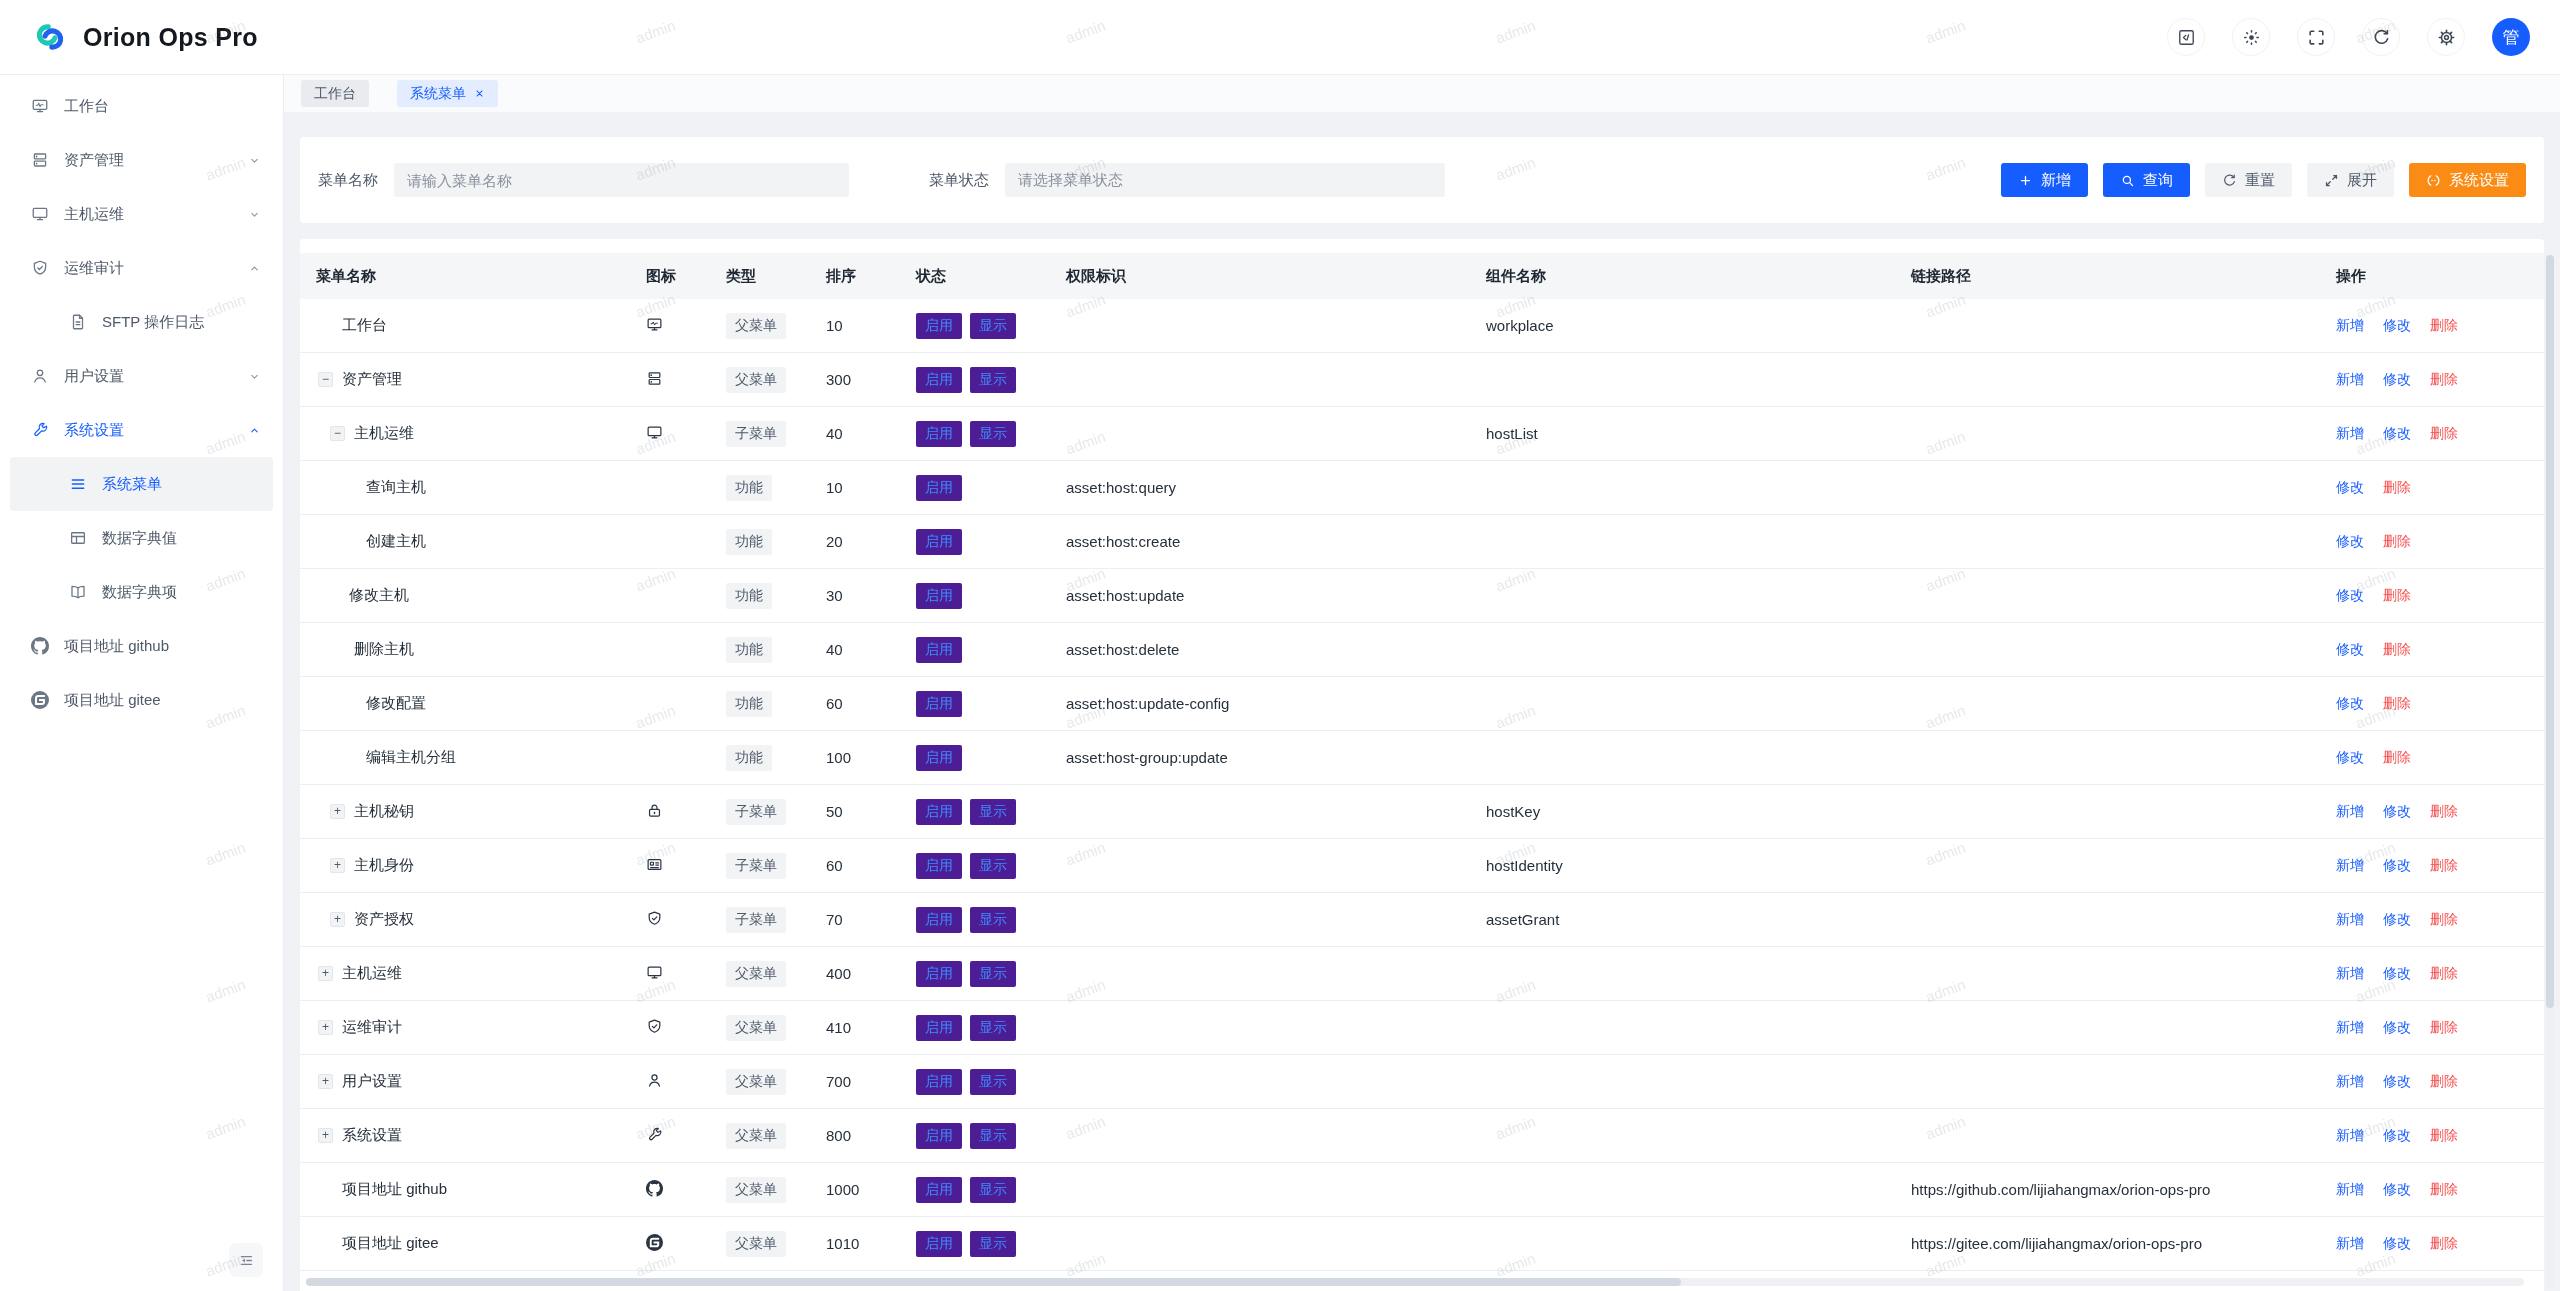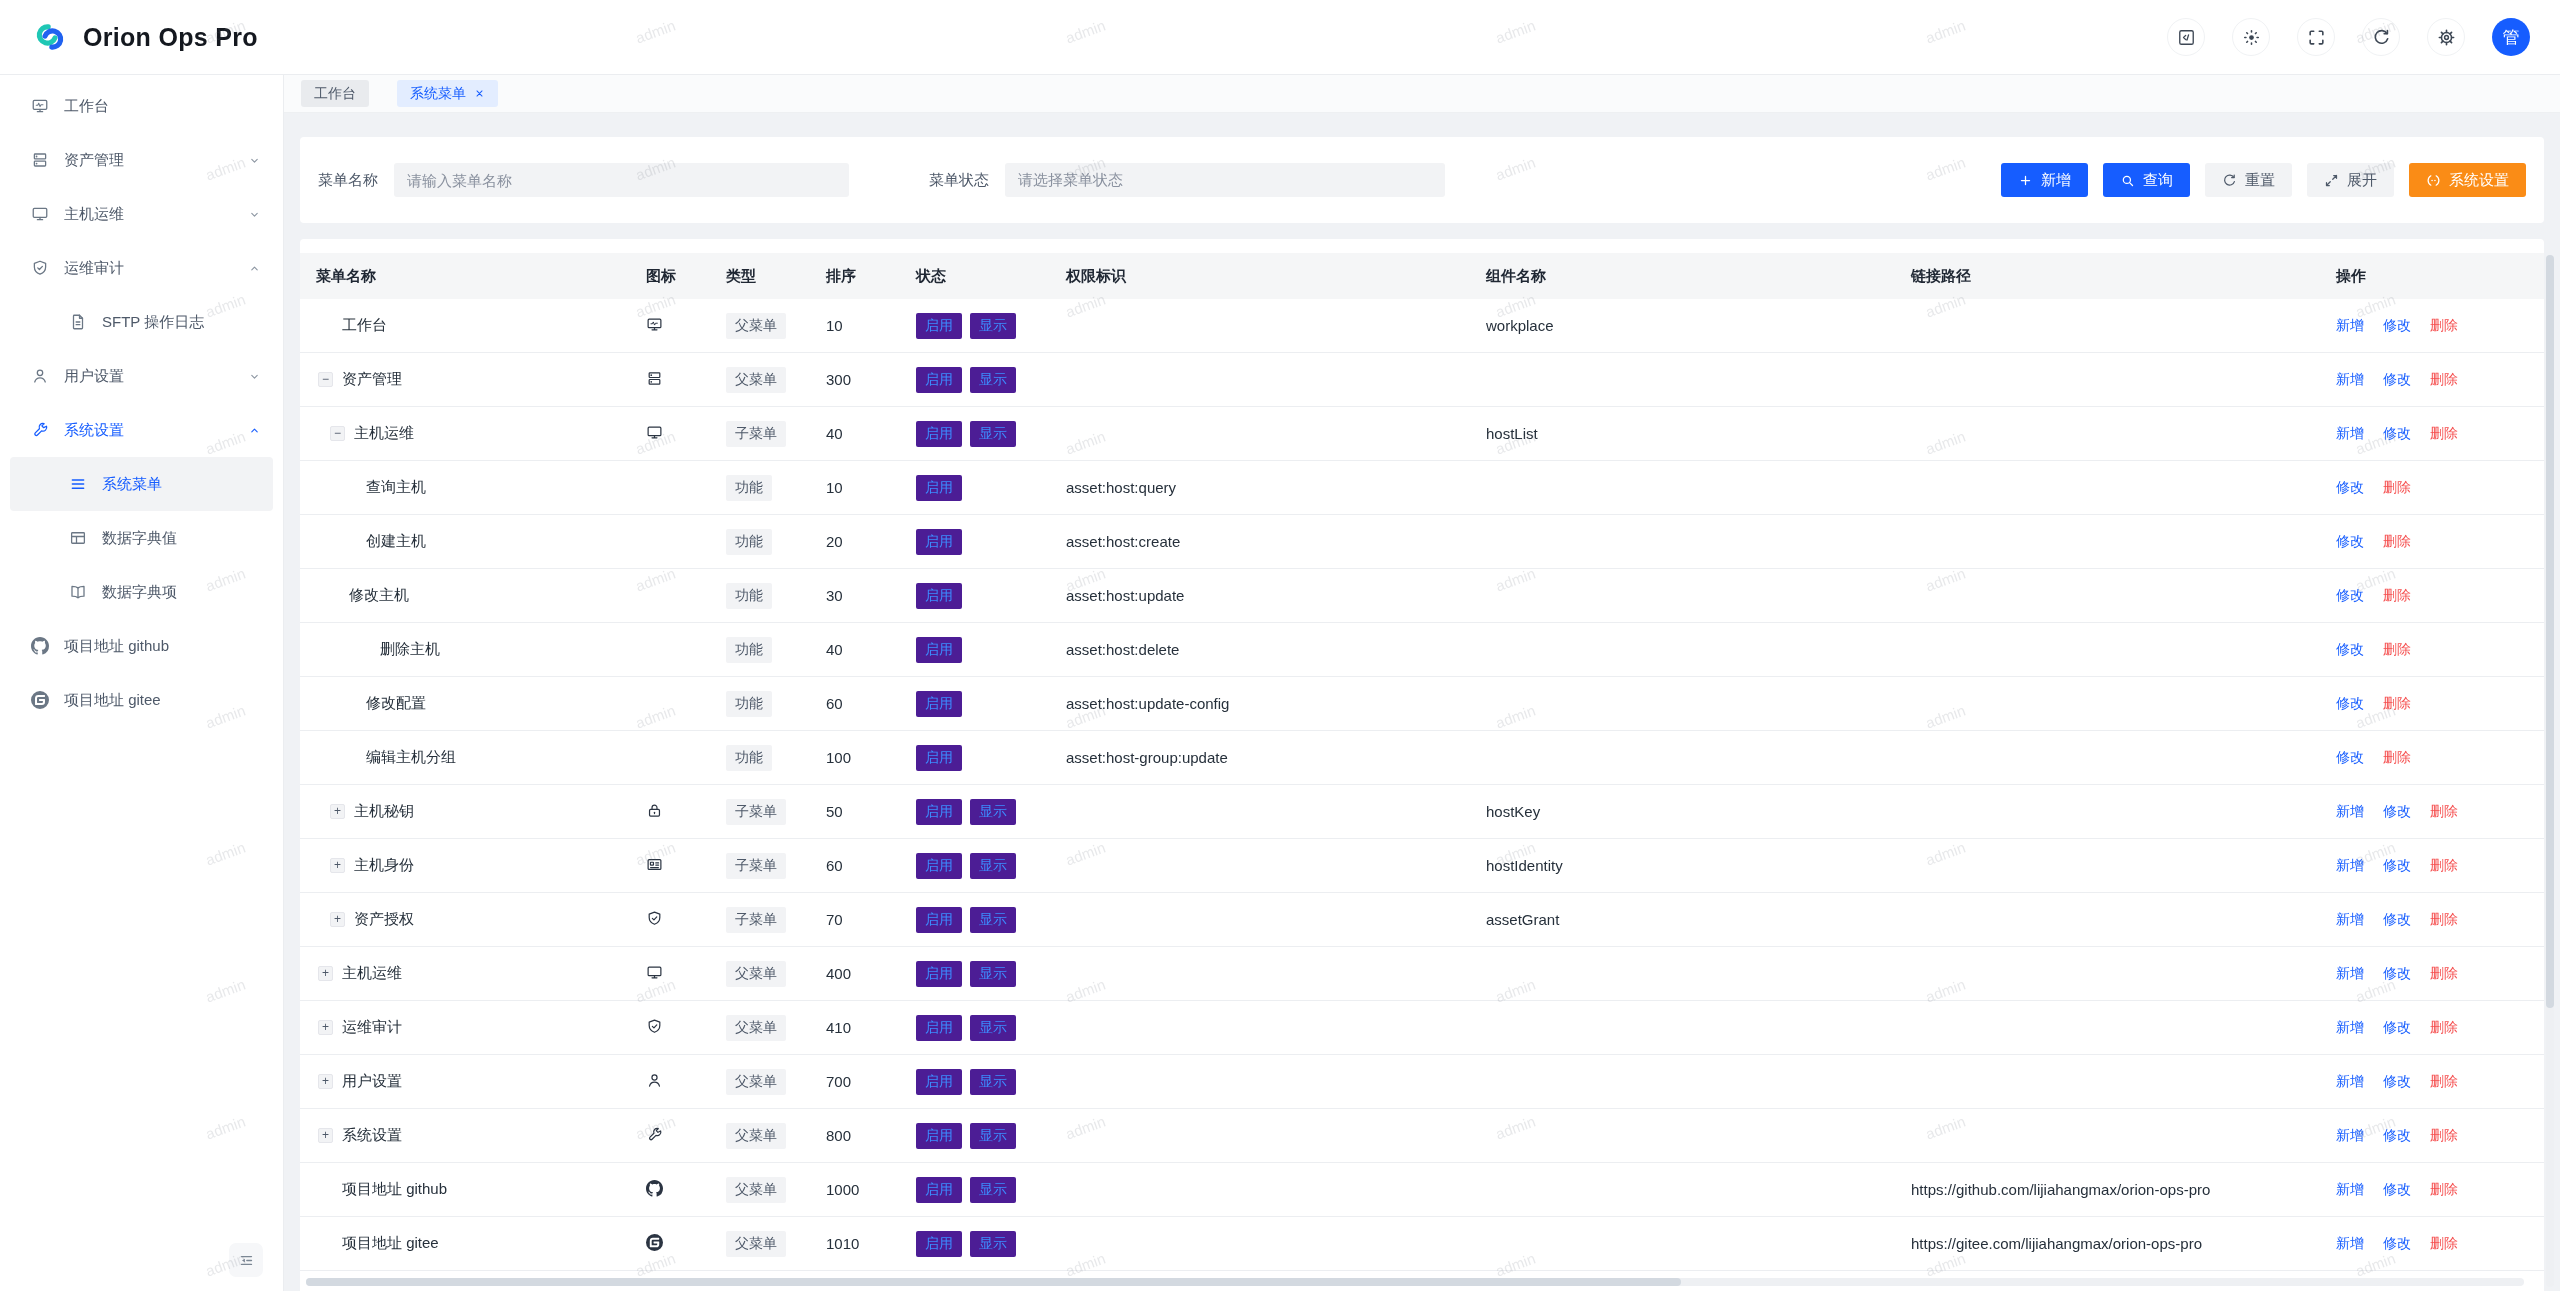--- a/index.html
+++ b/index.html
@@ -485,21 +485,21 @@
               <div class="cell c-icon"></div>
               <div class="cell c-type"><span class="tag gray">功能</span></div>
               <div class="cell c-sort">30</div>
               <div class="cell c-status"><span class="tag blue">启用</span></div>
               <div class="cell c-perm">asset:host:update</div>
               <div class="cell c-comp"></div>
               <div class="cell c-link"></div>
               <div class="cell c-act"><span class="act-link">修改</span><span class="act-link danger">删除</span></div>
             </div>
             <div class="t-row">
-              <div class="cell c-name cell-name" style="padding-left: 56px;">
+              <div class="cell c-name cell-name" style="padding-left: 30px;">
                 <span class="exp-spacer"></span>
                 <span>删除主机</span>
               </div>
               <div class="cell c-icon"></div>
               <div class="cell c-type"><span class="tag gray">功能</span></div>
               <div class="cell c-sort">40</div>
               <div class="cell c-status"><span class="tag blue">启用</span></div>
               <div class="cell c-perm">asset:host:delete</div>
               <div class="cell c-comp"></div>
               <div class="cell c-link"></div>

